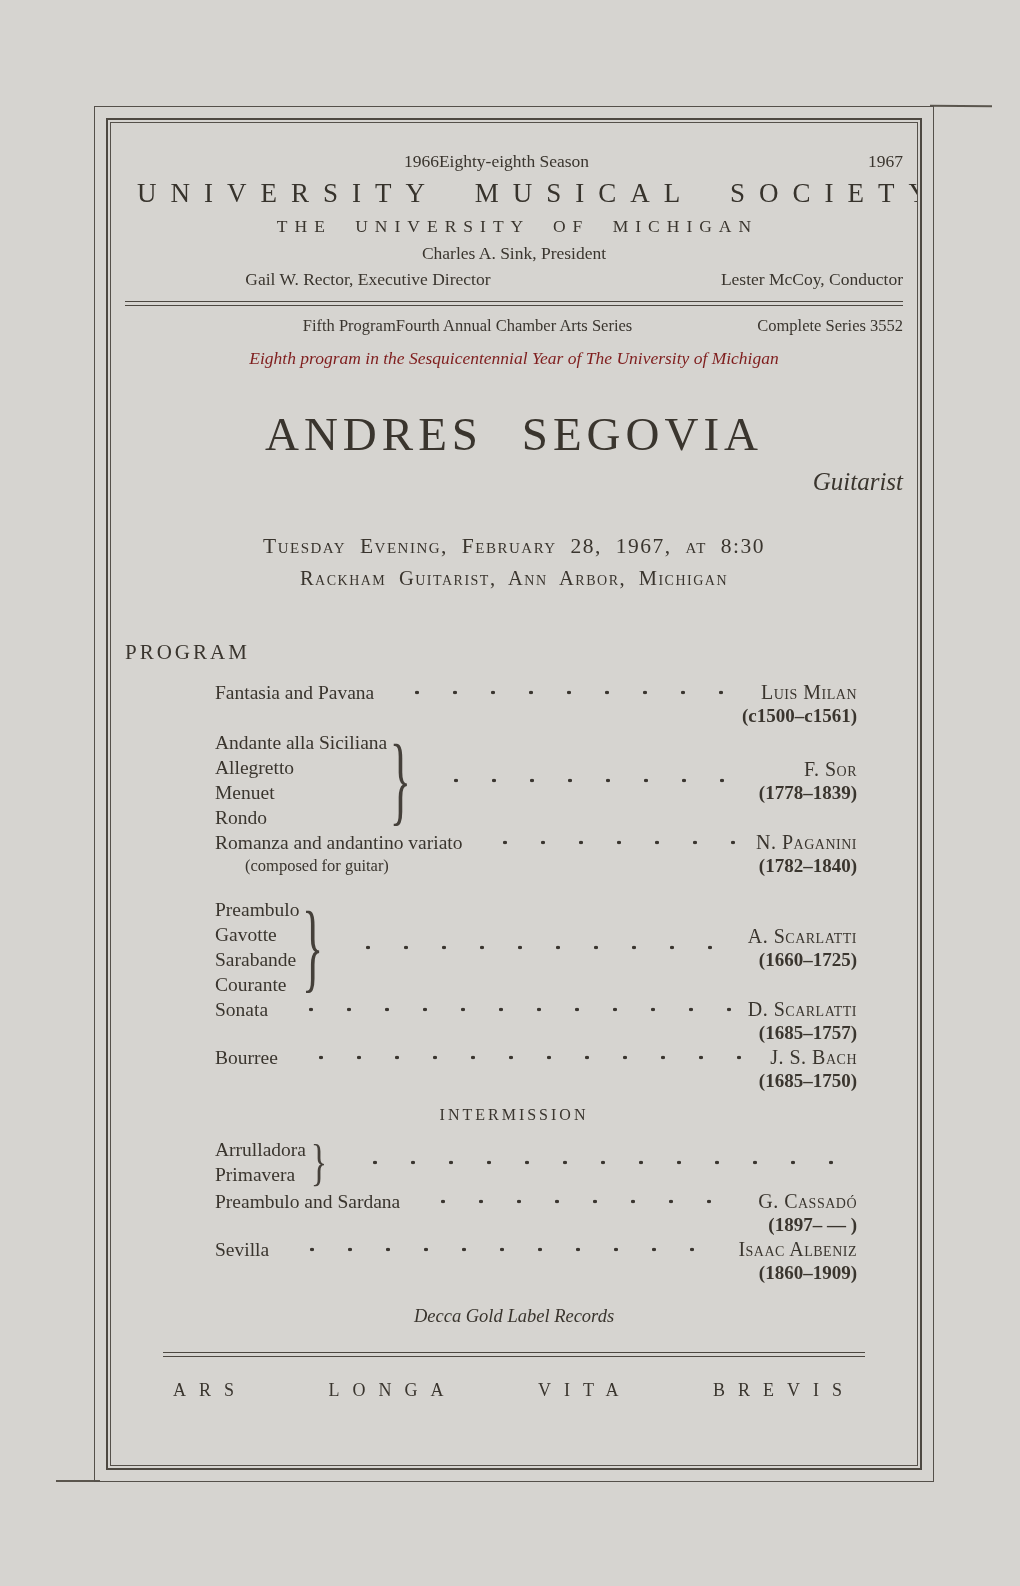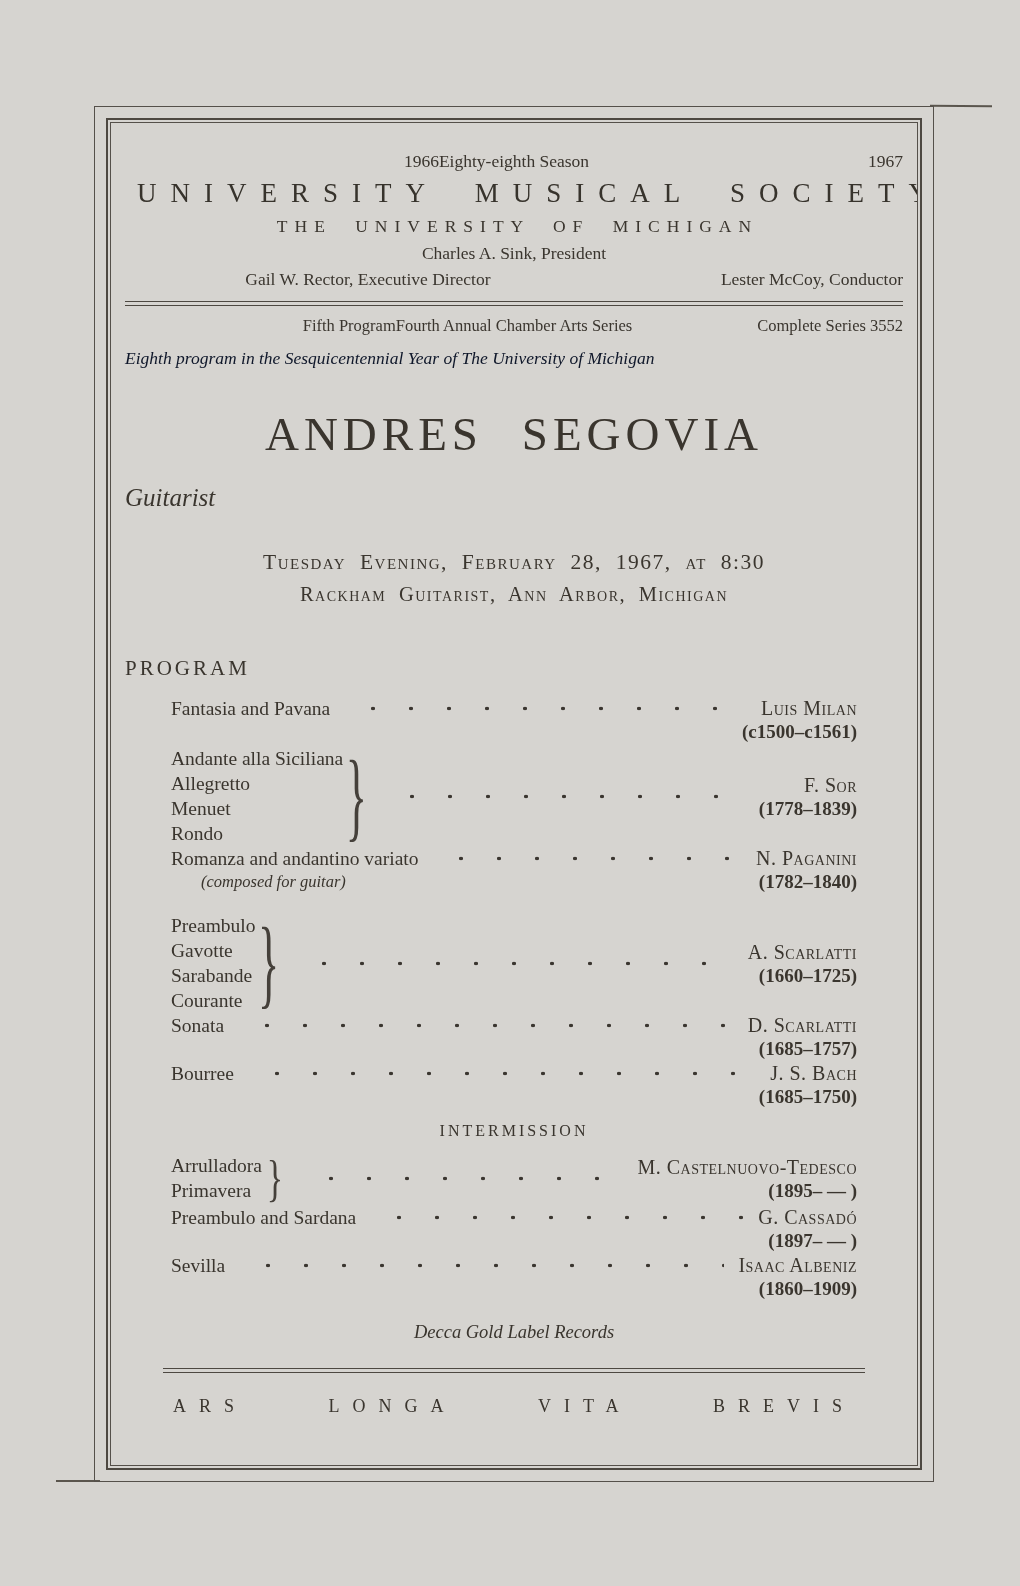--- a/index.html
+++ b/index.html
@@ -36,44 +36,44 @@
     color: #37332c;
   }
   .univ {
     margin-top: 7px; text-align: center; font-size: 17.5px;
     letter-spacing: 7px; word-spacing: 12px; padding-left: 7px;
   }
   .pres { margin-top: 6px; text-align: center; font-size: 17.5px; }
   .dirrow { margin-top: 5px; gap: 47px; }
   .drule { margin-top: 11px; height: 5px; border-top: 1.6px solid #4d4841; border-bottom: 1.6px solid #4d4841; }
   .fifthrow { margin-top: 10px; font-size: 16.5px; }
-  .sesqui { margin-top: 12px; text-align: left; font-style: italic; font-size: 17.5px; color: #0f172a; }
+  .sesqui { margin-top: 12px; text-align: center; font-style: italic; font-size: 17.5px; color: #7f1d1d; }
 
   
   .artist {
     margin-top: 38px; text-align: center; font-size: 47px;
     letter-spacing: 5px; word-spacing: 22px; color: #3a352e; white-space: nowrap;
   }
-  .role { margin-top: 23px; text-align: left; font-style: italic; font-size: 25px; }
+  .role { margin-top: 7px; text-align: right; font-style: italic; font-size: 25px; }
   .when {
     margin-top: 38px; text-align: center; font-variant: small-caps;
     font-size: 21.5px; letter-spacing: 1.5px; word-spacing: 7px;
   }
   .where {
     margin-top: 8px; text-align: center; font-variant: small-caps;
     font-size: 20.5px; letter-spacing: 1.5px; word-spacing: 6px;
   }
 
   
   .psec { padding: 0 46px; }
   .pheading { margin-top: 50px; text-align: left; font-size: 21px; letter-spacing: 3px; }
-  .prow { display: flex; align-items: flex-start; margin-top: 0; }
+  .prow { display: flex; align-items: flex-start; margin-top: 0; margin-left: 44px; }
   .prow.braced { align-items: center; }
   .ptitle { font-size: 19.5px; line-height: 25px; white-space: nowrap; }
-  .psub { font-size: 16.5px; line-height: 22px; margin-left: 30px; font-style: italic; }
+  .psub { font-size: 16.5px; line-height: 22px; margin-left: 30px; }
   .ptitles { display: flex; flex-direction: column; }
   .brace { display: flex; align-items: center; justify-content: center; width: 26px; color: #45403a; }
   .brace::after { content: '}'; display: block; font-family: "Liberation Serif", serif; font-weight: 400; }
   .brace.b4::after { font-size: 44px; transform: scaleY(2.25); }
   .brace.b2::after { font-size: 34px; transform: scaleY(1.5); }
   .leader {
     flex: 1; height: 25px; margin: 0 14px 0 10px;
     background-image: radial-gradient(circle, #3b3630 1.7px, transparent 2.1px);
     background-size: 38px 25px; background-repeat: repeat-x; background-position: 14px 55%;
   }
@@ -204,24 +204,20 @@
 
           <div class="inter">INTERMISSION</div>
 
           <div class="prow braced">
             <div class="ptitles">
               <div class="ptitle">Arrulladora</div>
               <div class="ptitle">Primavera</div>
             </div>
             <div class="brace b2"></div>
             <div class="leader"></div>
-            <div class="comp">
-              <div class="cname">M. Castelnuovo-Tedesco</div>
-              <div class="cdates">(1895– — )</div>
-            </div>
           </div>
 
           <div class="prow mt2">
             <div class="ptitle">Preambulo and Sardana</div>
             <div class="leader"></div>
             <div class="comp">
               <div class="cname">G. Cassadó</div>
               <div class="cdates">(1897– — )</div>
             </div>
           </div>

